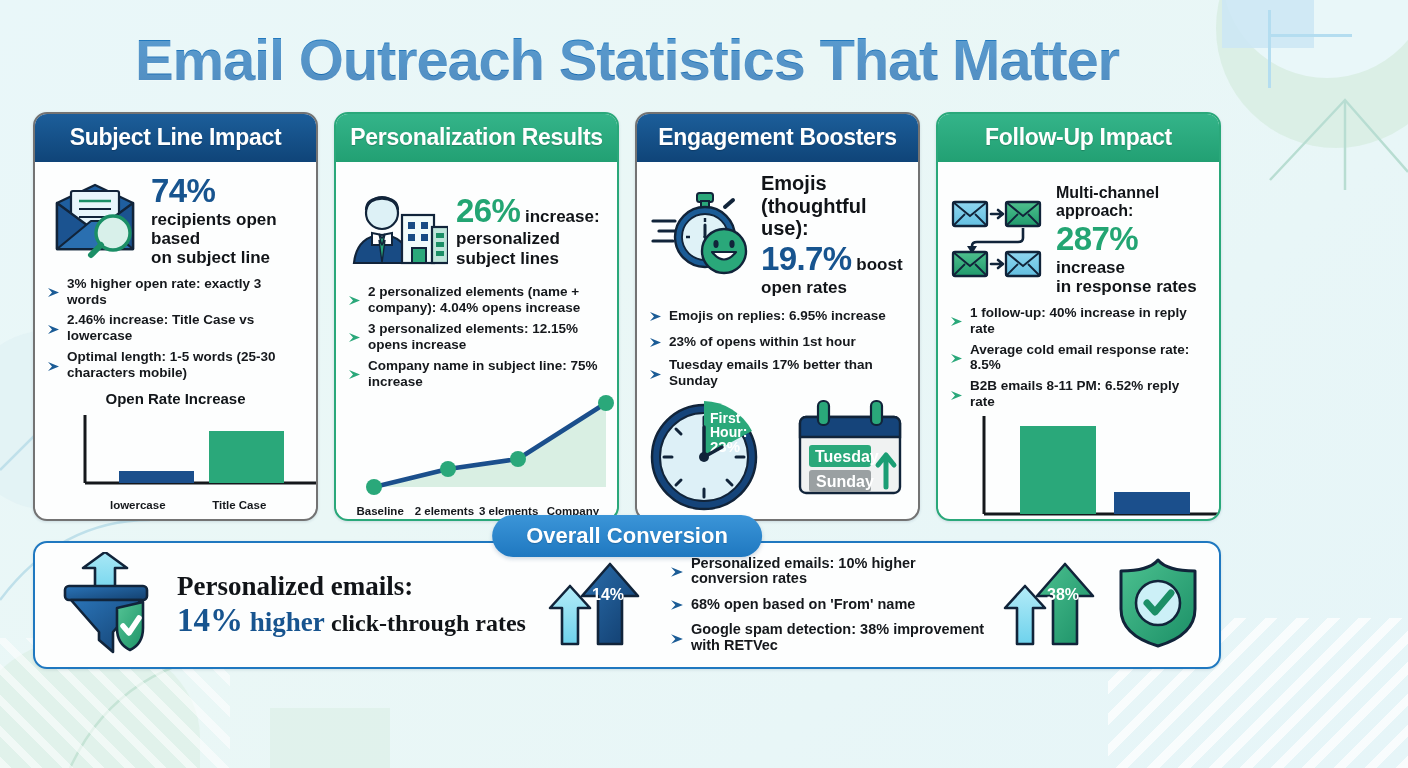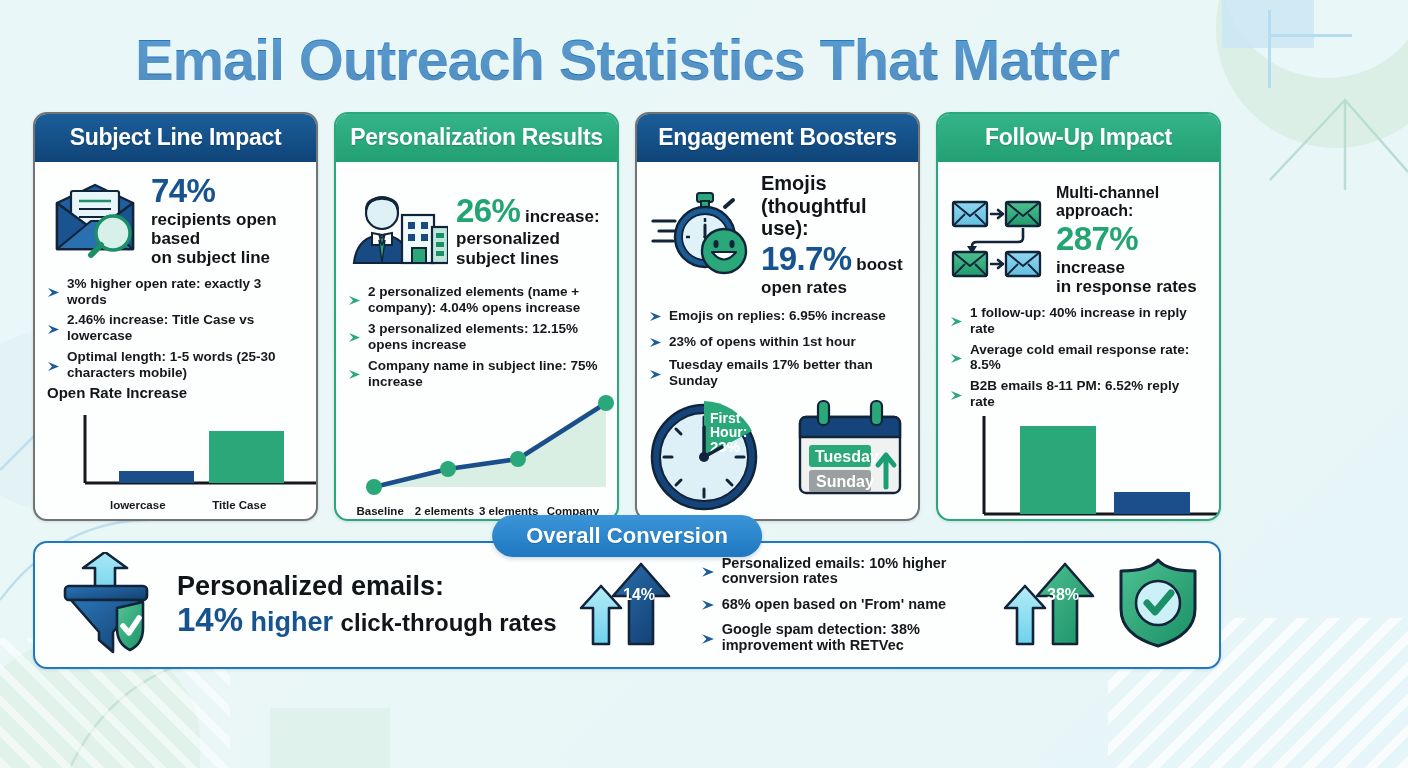--- a/index.html
+++ b/index.html
@@ -125,21 +125,21 @@
   .big.blue { color: #17548f; }
   .big.green { color: #23a573; }
 
   .bullets { margin-top: 8px; display: flex; flex-direction: column; gap: 5px; }
   .bul { display: flex; gap: 7px; align-items: center; }
   .bul-ic { flex: none; margin-top: 3px; }
   .bul-tx { font-size: 13.5px; line-height: 1.18; color: #15181c; font-weight: 700; }
 
   .viz { margin-top: auto; position: relative; }
 
-  .chart-title { text-align: left; font-size: 15px; font-weight: 700; color: #12161a; margin-bottom: 8px; }
+  .chart-title { text-align: center; font-size: 15px; font-weight: 700; color: #12161a; margin-bottom: 2px; }
 
   .axis-lbls { display: flex; font-size: 11.5px; font-weight: 700; color: #15181c; }
   .axis-lbls span { flex: 1; text-align: center; }
 
   
   .bottom-wrap { position: relative; margin: 20px 33px 0 33px; }
   .pill {
     position: absolute; left: 50%; transform: translateX(-50%);
     top: -26px;
     background: linear-gradient(180deg,#3b95d8 0%, #1f78c0 100%);
@@ -153,21 +153,21 @@
     border: 2px solid #1f78c0;
     border-radius: 14px;
     background: #fdfefe;
     height: 128px;
     display: flex; align-items: center;
     padding: 0 18px 0 22px;
     gap: 10px;
     box-shadow: 0 1px 3px rgba(20,60,90,.12);
   }
   .bt-funnel { flex: none; }
-  .bt-head { font-size: 27px; line-height: 1.12; font-weight: 700; color: #111418; margin-left: 6px; }
+  .bt-head { font-size: 27px; line-height: 1.12; font-weight: 700; color: #111418; margin-left: 6px; font-family: Liberation Serif, serif; }
   .bt-head .l2 { white-space: nowrap; }
   .bt-head .num { color: #17548f; font-size: 33px; }
   .bt-head .hi { color: #17548f; font-size: 27px; }
   .bt-head .rest { color: #111418; font-size: 24px; margin-top: 31px; }
   .bt-arrows1 { flex: none; margin-left: 12px; }
   .bt-bullets { margin-left: 16px; display: flex; flex-direction: column; gap: 7px; flex: 1; }
   .bt-bul-tx { font-size: 14.5px; font-weight: 700; color: #15181c; line-height: 1.1; }
   .bt-arrows2 { flex: none; }
   .bt-shield { flex: none; margin-left: 6px; }
 </style>

